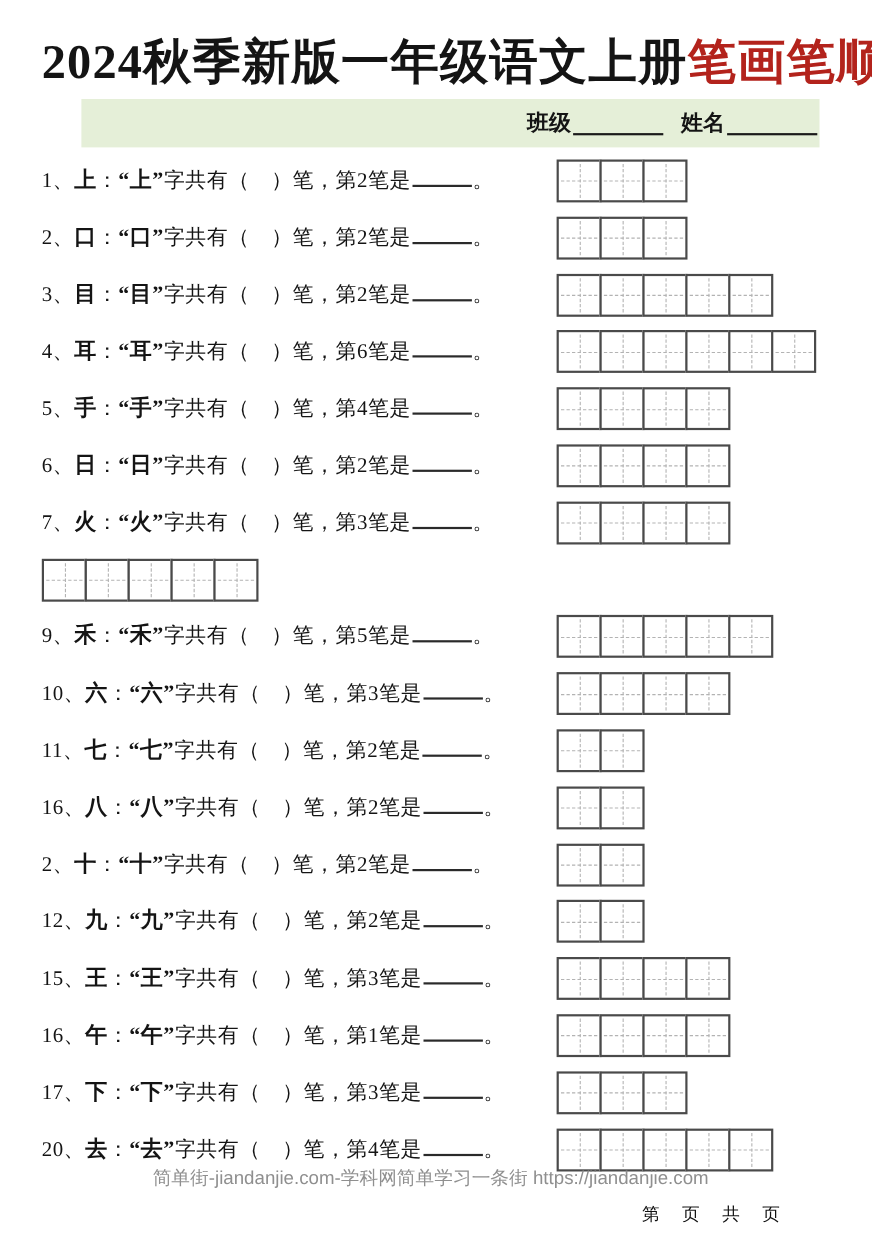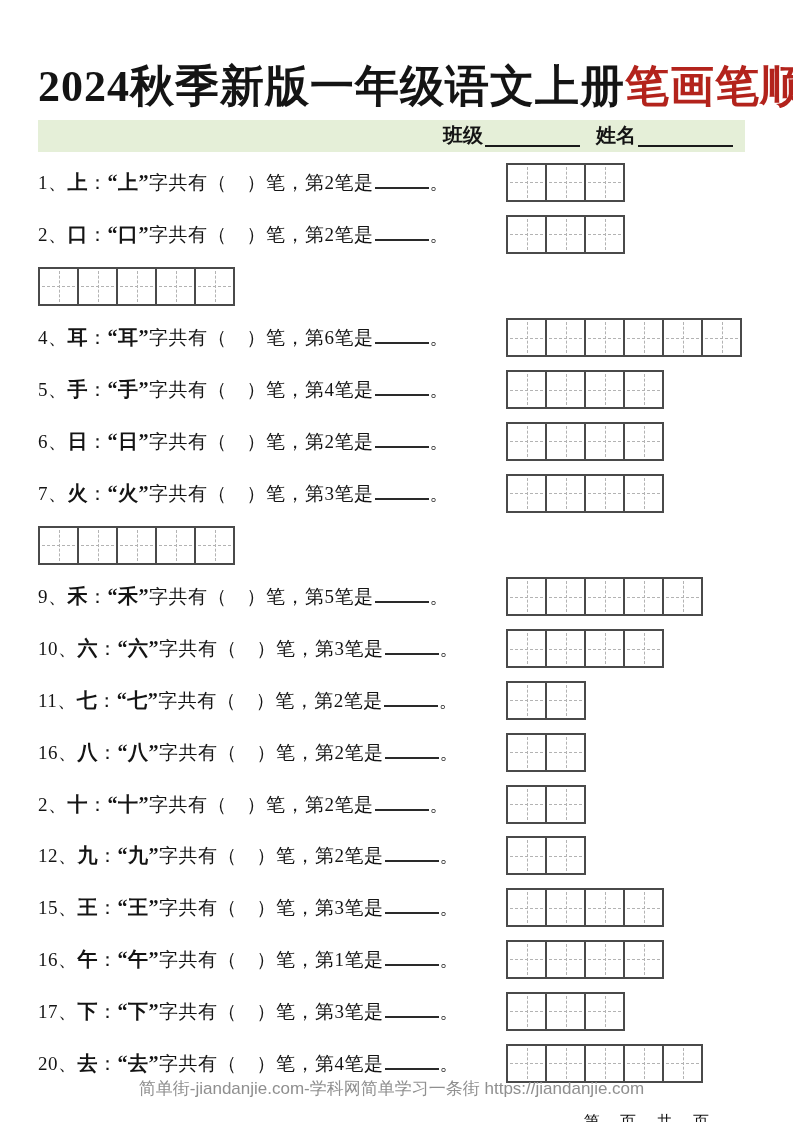--- a/index.html
+++ b/index.html
@@ -17,41 +17,42 @@
     color:#141414;
     overflow:hidden;
   }
   .page{
     width:793px;height:1122px;
     padding:0 48px 0 38px;
     position:relative;
   }
   
   .title{
-    padding-top:62px;
+    padding-top:32px;
     text-align:center;
     font-size:44px;
     font-weight:900;
     letter-spacing:1px;
     white-space:nowrap;
     line-height:1.15;
     font-family:"Liberation Serif", serif;
   }
   .title .red{color:var(--title-red);}
   
   .band{
     margin-top:7px;
-    height:32px;
+    height:44px;
     background:var(--band-green);
     display:flex;
     align-items:center;
     padding-left:405px;
     font-size:20px;
     font-weight:700;
     white-space:nowrap;
+    margin-left:36px;
   }
   .blank-line{
     display:inline-block;
     width:95px;
     border-bottom:2px solid #1a1a1a;
     height:22px;
     margin:0 2px;
   }
   .band .name-group{margin-left:14px;}
   
@@ -143,20 +144,21 @@
   <div class="q-row">
     <div class="q-text"><span class="q-num">2</span><span class="q-enum">、</span><span class="q-char">口</span><span class="q-colon">：</span><span class="q-quoted">“口”</span><span class="q-body">字共有（　）笔，第</span><span class="q-stroke">2</span><span class="q-after">笔是</span><span class="q-blank"></span><span class="q-period">。</span></div>
     <div class="q-boxes">
           <div class="box"></div>
           <div class="box"></div>
           <div class="box"></div>
         </div>
   </div>
 
   <div class="q-row">
+    <div class="q-text"><span class="q-num">3</span><span class="q-enum">、</span><span class="q-char">目</span><span class="q-colon">：</span><span class="q-quoted">“目”</span><span class="q-body">字共有（　）笔，第</span><span class="q-stroke">2</span><span class="q-after">笔是</span><span class="q-blank"></span><span class="q-period">。</span></div>
     <div class="q-boxes">
           <div class="box"></div>
           <div class="box"></div>
           <div class="box"></div>
           <div class="box"></div>
           <div class="box"></div>
         </div>
   </div>
 
   <div class="q-row">

